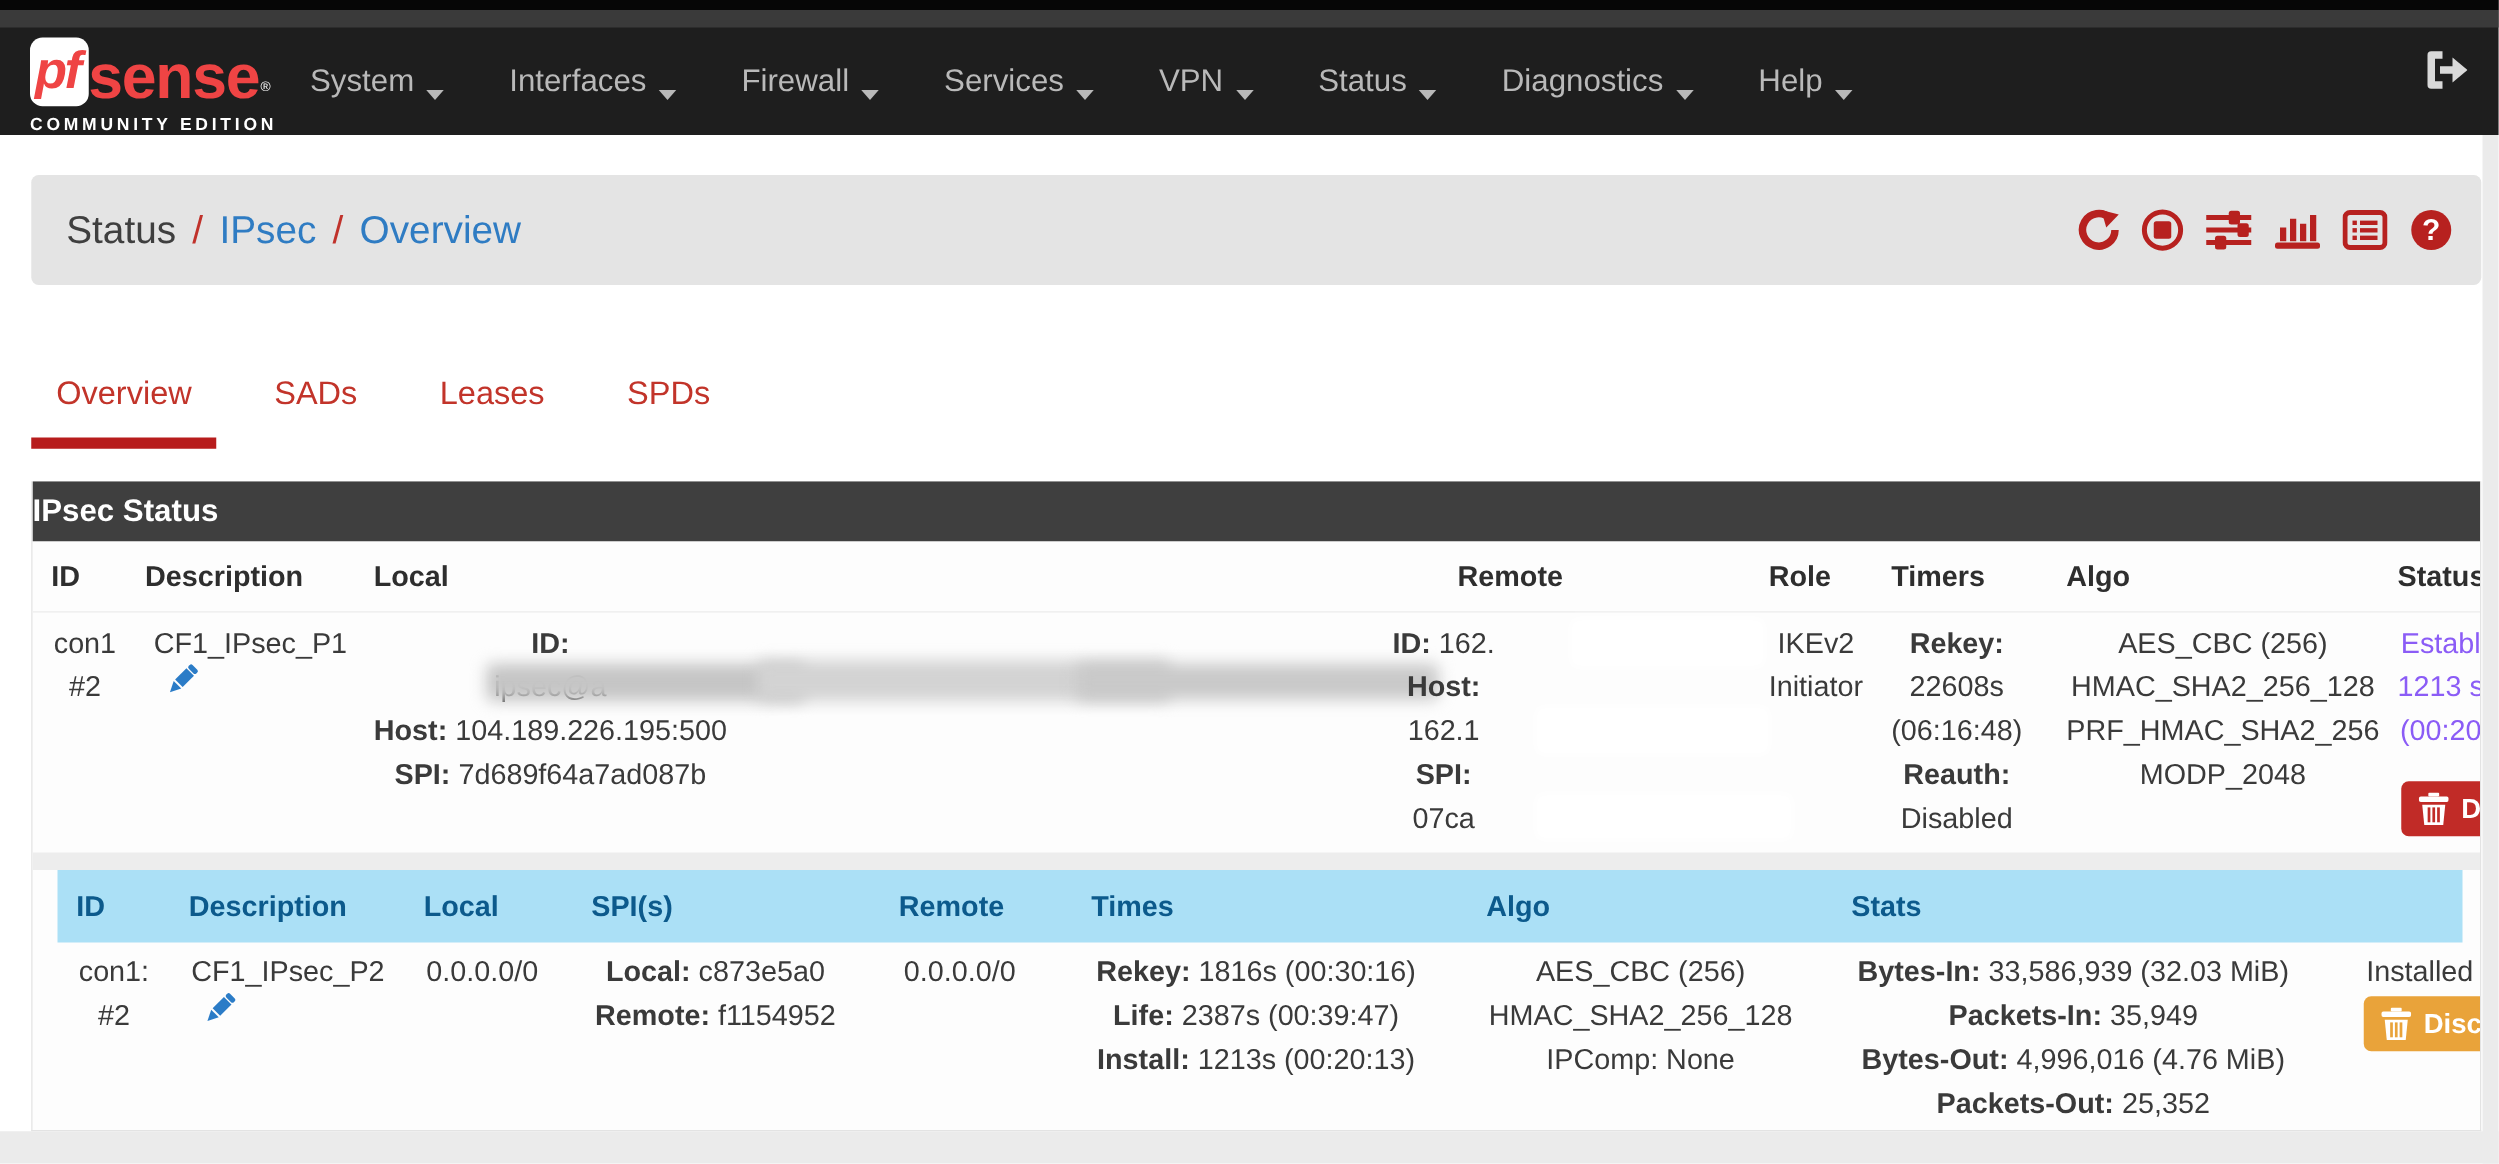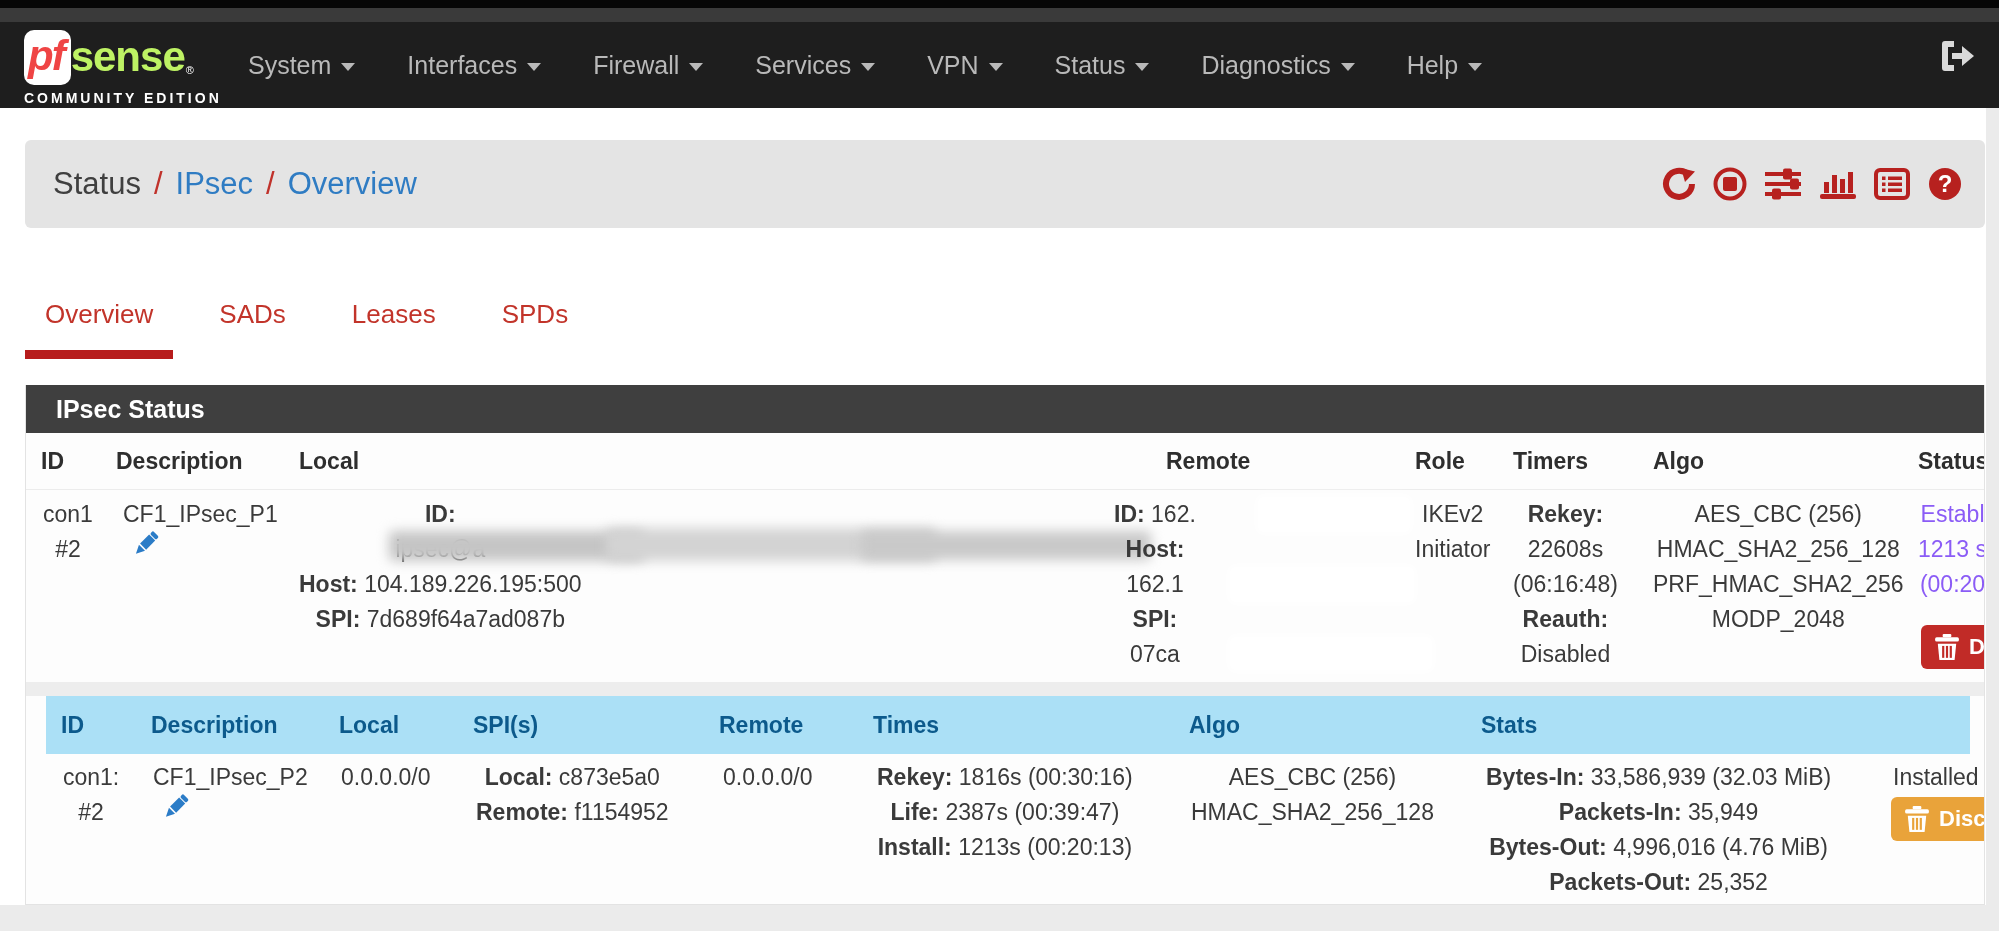--- a/index.html
+++ b/index.html
@@ -9,25 +9,25 @@
     font-family: "Liberation Sans", sans-serif; color:#3a3a3a;
   }
   
   .navbar { position:absolute; left:0; top:0; width:1999px; height:108px; background:#1e1e1e; }
   .nav-top-edge { position:absolute; left:0; top:0; width:100%; height:8px; background:#060606; }
   .nav-top-strip { position:absolute; left:0; top:8px; width:100%; height:14px; background:#3a3a3a; }
   .brand { position:absolute; left:24px; top:30px; }
   .brand-row { display:flex; align-items:flex-start; }
   .pf-box { background:#fff; color:#ef4444; font-style:italic; font-weight:bold; font-size:42px; line-height:1;
             padding:5px 7px 8px 4px; border-radius:10px; letter-spacing:-2px; }
-  .sense { color:#bef264; font-weight:bold; font-size:42px; line-height:1; margin-top:6px; letter-spacing:-1px; }
+  .sense { color:#ef4444; font-weight:bold; font-size:50px; line-height:1; margin-top:6px; letter-spacing:-1px; }
   .reg { color:#fff; font-size:11px; margin-top:34px; margin-left:1px; }
   .brand-sub { color:#fff; font-weight:bold; font-size:14px; letter-spacing:3px; margin-top:5px; }
   .nav-menu { position:absolute; left:222px; top:22px; height:86px; display:flex; align-items:center; }
-  .nav-item { color:#b9b9b9; font-size:25px; padding:0 26px; display:flex; align-items:center; cursor:pointer; white-space:nowrap; }
+  .nav-item { color:#b9b9b9; font-size:25px; padding:0 26px; display:flex; align-items:flex-end; cursor:pointer; white-space:nowrap; }
   .caret { width:0; height:0; border-left:7px solid transparent; border-right:7px solid transparent;
            border-top:8px solid #b9b9b9; margin-left:10px; margin-top:4px; }
   .logout-btn { position:absolute; right:25px; top:40px; cursor:pointer; }
 
   
   .breadcrumb-bar { position:absolute; left:25px; top:140px; width:1960px; height:88px;
                     background:#e4e4e4; border-radius:6px; }
   .crumbs { position:absolute; left:28px; top:0; height:100%; display:flex; align-items:center; font-size:31px; }
   .crumb-current { color:#3f3f3f; }
   .crumb-sep { color:#c0322b; margin:0 13px; }
@@ -37,21 +37,21 @@
 
   
   .tabs { position:absolute; left:25px; top:285px; display:flex; }
   .tab { font-size:26px; color:#c2342a; padding:14px 20px 20px; margin-right:26px; cursor:pointer; }
   .tab.active { border-bottom:9px solid #b71c1c; }
 
   
   .panel { position:absolute; left:25px; top:385px; width:1960px; height:520px; background:#fdfdfd;
            overflow:hidden; border:1px solid #e3e3e3; border-top:none; }
   .panel-title-bar { position:absolute; left:0; top:0; width:100%; height:48px; background:#3f3f3f;
-                     color:#fff; font-weight:bold; font-size:25px; display:flex; align-items:center; padding-left:30px; }
+                     color:#fff; font-weight:bold; font-size:25px; display:flex; align-items:center; }
   .hcell { position:absolute; top:48px; height:57px; line-height:57px; font-size:23px; font-weight:bold;
            color:#2e2e2e; white-space:nowrap; }
   .colhead-line { position:absolute; left:0; top:104px; width:100%; height:1px; background:#ececec; }
   .cell { position:absolute; top:112px; font-size:23px; color:#3a3a3a; }
   .ln { line-height:35px; white-space:nowrap;text-align:center; }
   .lbl { font-weight:bold; }
   .pencil { position:absolute; cursor:pointer; }
 
   
   .redact-blob { position:absolute; border-radius:5px; filter:blur(6px); }
@@ -361,20 +361,21 @@
 
   <div class="cell2" style="left:851px">
     <div class="ln"><span class="lbl">Rekey:</span> <span>1816s (00:30:16)</span></div>
     <div class="ln"><span class="lbl">Life:</span> <span>2387s (00:39:47)</span></div>
     <div class="ln"><span class="lbl">Install:</span> <span>1213s (00:20:13)</span></div>
   </div>
 
   <div class="cell2" style="left:1165px">
     <div class="ln">AES_CBC (256)</div>
     <div class="ln">HMAC_SHA2_256_128</div>
+    <div class="ln">IPComp: None</div>
   </div>
 
   <div class="cell2" style="left:1460px">
     <div class="ln"><span class="lbl">Bytes-In:</span> <span>33,586,939 (32.03 MiB)</span></div>
     <div class="ln"><span class="lbl">Packets-In:</span> <span>35,949</span></div>
     <div class="ln"><span class="lbl">Bytes-Out:</span> <span>4,996,016 (4.76 MiB)</span></div>
     <div class="ln"><span class="lbl">Packets-Out:</span> <span>25,352</span></div>
   </div>
 
   <div class="cell2" style="left:1867px">

